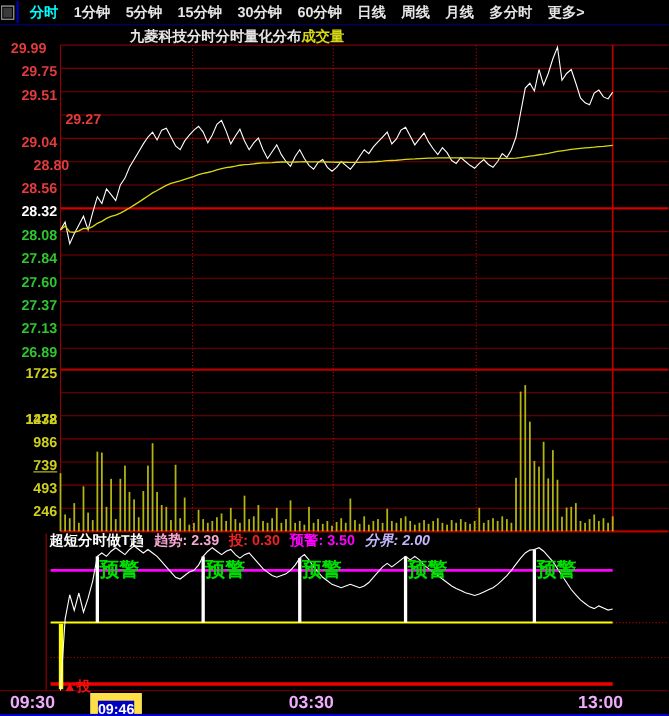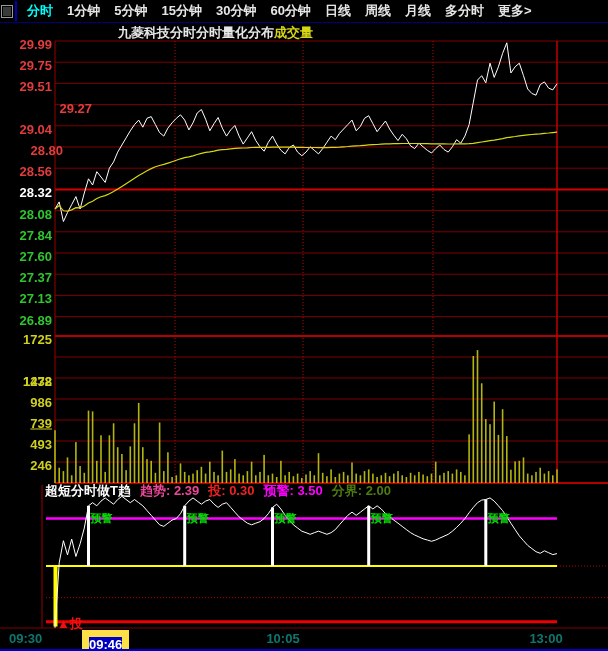--- a/index.html
+++ b/index.html
@@ -19,25 +19,25 @@
   .sub-white{color:#e6e6e6;}
   .sub-yellow{color:#d6d616;}
   
   .plabel{position:absolute;width:52px;text-align:right;font-size:13px;font-weight:bold;
           transform:translateY(-50%);letter-spacing:0px;}
   .pl-red{color:#e23c3c;} .pl-white{color:#ffffff;} .pl-green{color:#2fc52f;} .pl-yellow{color:#cfcf20;}
   
   #indheader{position:absolute;left:45px;top:484px;height:14px;display:flex;gap:9px;
              font-size:13px;font-weight:bold;white-space:nowrap;align-items:center;}
   
-  .alarm-label{position:absolute;font-size:11px;font-weight:bold;color:#00dd00;transform:translateY(-50%);}
+  .alarm-label{position:absolute;font-size:18px;font-weight:bold;color:#00dd00;transform:translateY(-50%);}
   #buy-marker{position:absolute;font-size:13px;font-weight:bold;color:#ee1111;white-space:nowrap;}
   
   #timeaxis{position:absolute;left:0;top:630px;width:608px;height:19px;background:#000;}
-  .tlabel{position:absolute;top:1px;font-size:13px;font-weight:bold;color:#0f766e;white-space:nowrap;}
+  .tlabel{position:absolute;top:1px;font-size:16px;font-weight:bold;color:#f0abfc;white-space:nowrap;}
   #time-highlight{position:absolute;left:82px;top:0px;width:33px;height:17px;background:#0000c0;
                   border:7px solid #fde047;color:#ffffff;font-size:13px;font-weight:bold;
                   text-align:center;line-height:16px;}
   #bottom-border{position:absolute;left:0;top:649px;width:608px;height:2px;background:#0000cc;}
   svg{position:absolute;left:0;top:0;}
 </style>
 </head>
 <body>
 
 <div id="screen">
@@ -228,21 +228,21 @@
       <rect x="53.5" y="567" width="4" height="59.53959999999995" fill="#ffff00"></rect>
       <rect x="87.0" y="505.8" width="3" height="60.2" fill="#ffffff"></rect>
       <rect x="183.2" y="505.8" width="3" height="60.2" fill="#ffffff"></rect>
       <rect x="271.0" y="507.4" width="3" height="58.6" fill="#ffffff"></rect>
       <rect x="367.2" y="505.8" width="3" height="60.2" fill="#ffffff"></rect>
       <rect x="484.3" y="499.5" width="3" height="66.5" fill="#ffffff"></rect>
       <polyline points="55.0,627.8 59.2,562.8 63.4,540.7 67.5,554.9 71.7,539.1 75.9,556.5 80.1,543.8 84.3,528.0 88.5,505.8 92.6,502.7 96.8,505.8 101.0,501.1 105.2,497.9 109.4,501.1 113.6,504.2 117.7,499.5 121.9,496.3 126.1,499.5 130.3,502.7 134.5,499.5 138.7,502.7 142.8,505.8 147.0,510.6 151.2,515.3 155.4,520.1 159.6,524.8 163.8,526.4 167.9,523.2 172.1,520.1 176.3,518.5 180.5,513.7 184.7,505.8 188.9,501.1 193.0,497.9 197.2,501.1 201.4,504.2 205.6,501.1 209.8,499.5 214.0,504.2 218.1,507.4 222.3,504.2 226.5,502.7 230.7,507.4 234.9,512.2 239.1,516.9 243.2,520.1 247.4,523.2 251.6,524.8 255.8,523.2 260.0,521.7 264.1,518.5 268.3,513.7 272.5,507.4 276.7,504.2 280.9,509.0 285.1,515.3 289.2,520.1 293.4,524.8 297.6,528.0 301.8,531.2 306.0,532.7 310.2,534.3 314.3,532.7 318.5,531.2 322.7,532.7 326.9,534.3 331.1,532.7 335.3,529.6 339.4,524.8 343.6,520.1 347.8,515.3 352.0,512.2 356.2,515.3 360.4,512.2 364.5,509.0 368.7,505.8 372.9,509.0 377.1,505.8 381.3,509.0 385.5,513.7 389.6,516.9 393.8,520.1 398.0,523.2 402.2,526.4 406.4,529.6 410.6,532.7 414.7,535.0 418.9,536.9 423.1,538.8 427.3,540.0 431.5,541.3 435.7,540.0 439.8,538.1 444.0,536.2 448.2,534.3 452.4,531.2 456.6,527.4 460.8,523.2 464.9,518.5 469.1,512.8 473.3,507.4 477.5,502.7 481.7,500.1 485.8,499.5 490.0,497.9 494.2,501.1 498.4,505.8 502.6,510.6 506.8,516.9 510.9,523.2 515.1,529.6 519.3,535.9 523.5,540.7 527.7,545.4 531.9,548.6 536.0,551.7 540.2,553.3 544.4,550.8 548.6,552.7 552.8,554.6 557.0,553.6" fill="none" stroke="#ffffff" stroke-width="1"></polyline>
     </svg>
 
   <div id="price-labels">
-      <div class="plabel pl-red" style="top: 44px;">29.99</div>
+      <div class="plabel pl-red" style="top: 44px; text-align: center;">29.99</div>
       <div class="plabel pl-red" style="top: 65.2px;">29.75</div>
       <div class="plabel pl-red" style="top: 86.4px;">29.51</div>
       <div class="plabel pl-red" style="top: 107.6px; margin-left: 40px;">29.27</div>
       <div class="plabel pl-red" style="top: 128.8px;">29.04</div>
       <div class="plabel pl-red" style="top: 150px; padding-left: 11px;">28.80</div>
       <div class="plabel pl-red" style="top: 171.2px;">28.56</div>
       <div class="plabel pl-white" style="top: 192.4px;">28.32</div>
       <div class="plabel pl-green" style="top: 213.6px;">28.08</div>
       <div class="plabel pl-green" style="top: 234.8px;">27.84</div>
       <div class="plabel pl-green" style="top: 256px;">27.60</div>
@@ -256,36 +256,36 @@
       <div class="plabel pl-yellow" style="top: 381px;">1232</div>
       <div class="plabel pl-yellow" style="top: 402px;">986</div>
       <div class="plabel pl-yellow" style="top: 423px; text-decoration: underline;">739</div>
       <div class="plabel pl-yellow" style="top: 444px;">493</div>
       <div class="plabel pl-yellow" style="top: 465px;">246</div>
     </div>
 
   <div id="indheader">
     <span style="color:#ffffff">超短分时做T趋</span>
     <span id="ind-fields" style="display: flex; gap: 9px;">
-        <span style="color: #ec4899;">趋势: 2.39</span>
+        <span style="color: #f9a8d4;">趋势: 2.39</span>
         <span style="color: rgb(238, 34, 34);">投: 0.30</span>
         <span style="color: rgb(255, 0, 255);">预警: 3.50</span>
-        <span style="color: #4d7c0f;">分界: 2.00</span>
+        <span style="color: #c4b5fd; font-style: italic;">分界: 2.00</span>
       </span>
   </div>
 
   <div id="alarm-layer">
       <div class="alarm-label" style="left: 90.464px; top: 518.495px;">预警</div>
       <div class="alarm-label" style="left: 186.673px; top: 518.495px;">预警</div>
       <div class="alarm-label" style="left: 274.516px; top: 518.495px;">预警</div>
       <div class="alarm-label" style="left: 370.725px; top: 518.495px;">预警</div>
       <div class="alarm-label" style="left: 487.849px; top: 518.495px;">预警</div>
     </div>
   <div id="buy-marker" style="left: 57px; top: 615px;">▲投</div>
 
   <div id="timeaxis">
     <span class="tlabel" style="left:9px">09:30</span>
     <div id="time-highlight">09:46</div>
-    <span class="tlabel" style="left:283px;transform:translateX(-50%)">10:05</span>
+    <span class="tlabel" style="left:283px;transform:translateX(-50%)">03:30</span>
     <span class="tlabel" style="left:546px;transform:translateX(-50%)">13:00</span>
   </div>
   <div id="bottom-border"></div>
 </div>
 
 </body></html>

